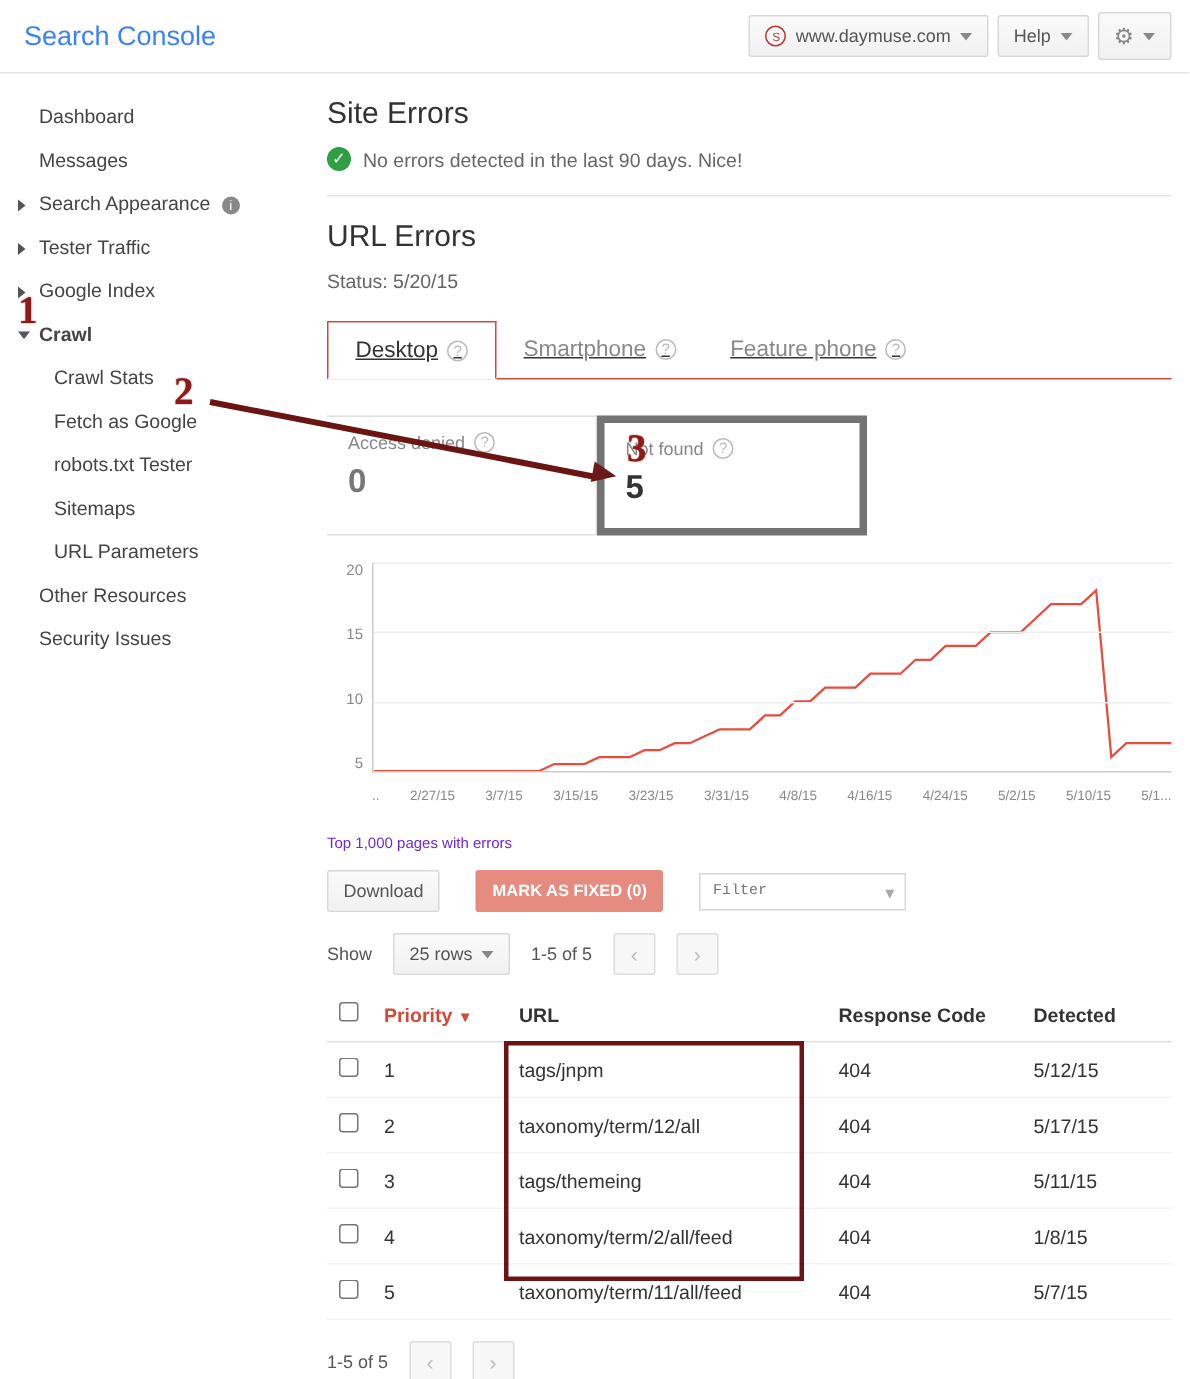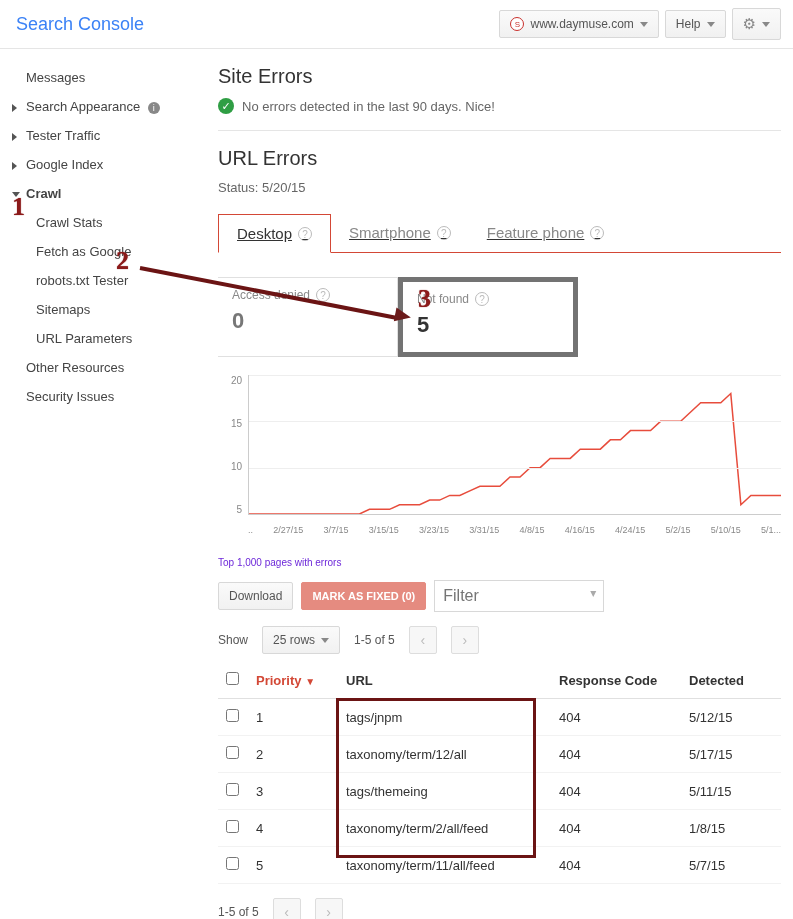--- a/index.html
+++ b/index.html
@@ -43,24 +43,24 @@
 .statbox-value { font-size: 22px; color: #777; margin-top: 6px; font-weight: bold; }
 .statbox.selected .statbox-value { color: #333; }
 
 .chart { margin-top: 18px; position: relative; height: 160px; }
 .chart-y { position: absolute; left: 0; top: 0; bottom: 20px; width: 28px; display: flex; flex-direction: column; justify-content: space-between; font-size: 10px; color: #888; text-align: right; padding-right: 4px; }
 .chart-area { position: absolute; left: 30px; right: 0; top: 0; bottom: 20px; border-left: 1px solid #ccc; border-bottom: 1px solid #ccc; }
 .chart-grid { position: absolute; left: 0; right: 0; height: 1px; background: #eee; }
 .chart-x { position: absolute; left: 30px; right: 0; bottom: 0; display: flex; justify-content: space-between; font-size: 9px; color: #888; }
 
 .table-caption { margin-top: 22px; font-size: 10px; color: #6d28d9; }
-.toolbar { display: flex; align-items: center; gap: 8px; margin-top: 12px; flex-wrap: wrap; }
+.toolbar { display: flex; align-items: center; gap: 24px; margin-top: 12px; flex-wrap: wrap; }
 .btn-red { background: #e58b80; border: 1px solid #e58b80; color: #fff; font-weight: bold; font-size: 11px; padding: 7px 10px; border-radius: 2px; cursor: pointer; }
 .filter-box { position: relative; }
-.filter-input { border: 1px solid #d8d8d8; padding: 6px 28px 6px 8px; font-size: 16px; width: 170px; }
+.filter-input { border: 1px solid #d8d8d8; padding: 6px 28px 6px 8px; font-size: 10px; width: 138px; font-family: Liberation Mono, monospace; }
 .funnel { position: absolute; right: 8px; top: 6px; color: #aaa; font-size: 12px; }
 
 .pager-row { display: flex; align-items: center; gap: 14px; margin-top: 14px; font-size: 12px; color: #555; }
 .pager-btn { width: 28px; height: 28px; border: 1px solid #ddd; border-radius: 2px; background: #f7f7f7; display: flex; align-items: center; justify-content: center; color: #bbb; cursor: pointer; font-size: 14px; }
 
 table.datatable { width: 100%; border-collapse: collapse; margin-top: 8px; font-size: 13px; }
 .datatable th { text-align: left; padding: 10px 8px; border-bottom: 1px solid #e0e0e0; font-weight: bold; color: #333; }
 .datatable th.sort { color: #d34836; }
 .datatable td { padding: 10px 8px; border-bottom: 1px solid #f2f2f2; color: #333; }
 .datatable input[type=checkbox] { cursor: pointer; }
@@ -93,20 +93,21 @@
     <button class="btn">
       <span class="gear">⚙</span>
       <span class="caret-down"></span>
     </button>
   </div>
 </div>
 
 <div class="layout">
 
   <div class="sidebar">
+    <div class="sidebar-item">Dashboard</div>
     <div class="sidebar-item">Messages</div>
     <div class="sidebar-item">
       <span class="tri"></span>
       <span>Search Appearance</span>
       <span class="info-circle">i</span>
     </div>
     <div class="sidebar-item">
       <span class="tri"></span>
       <span>Tester Traffic</span>
     </div>

